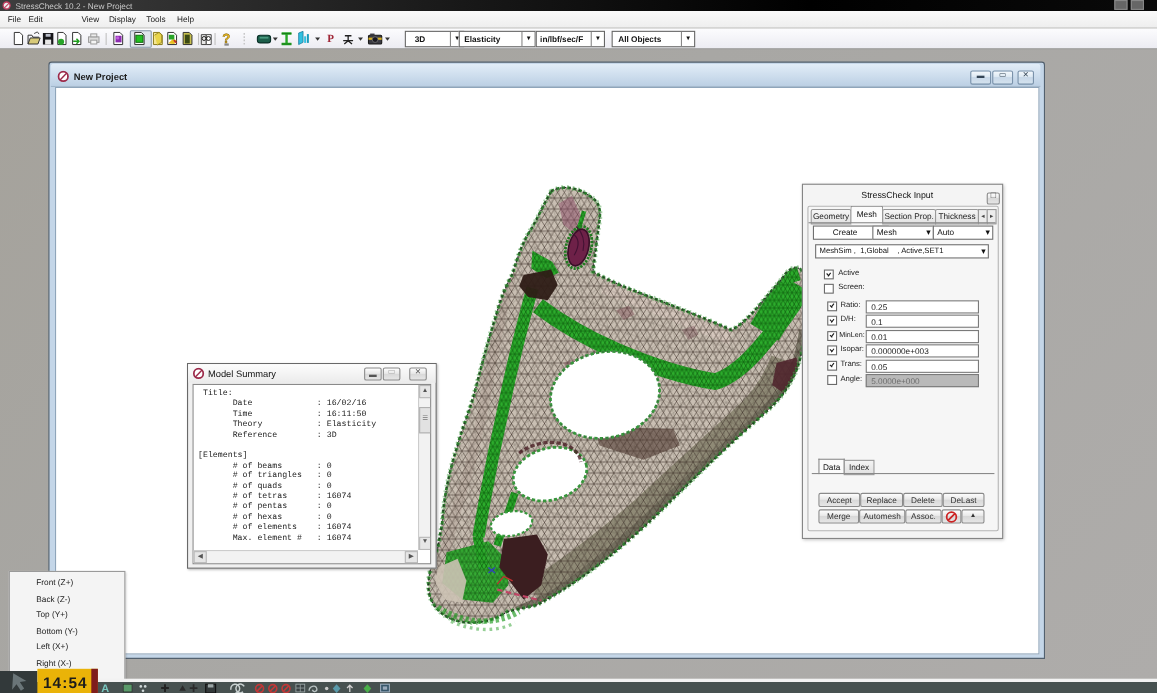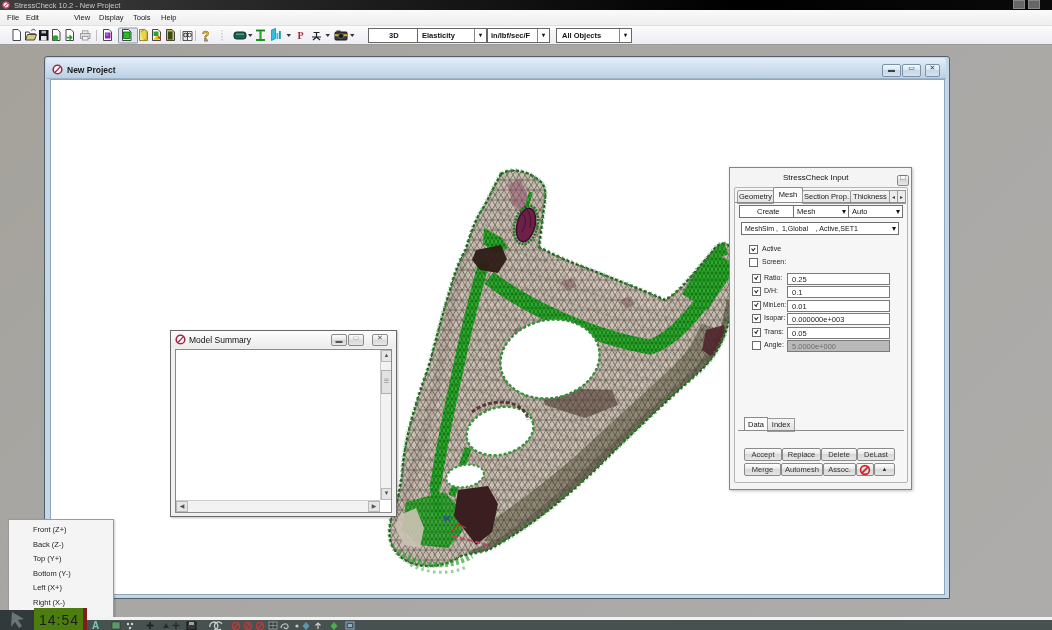--- a/index.html
+++ b/index.html
@@ -103,21 +103,21 @@
 
     <path d="M312 11h9M316.5 11v-4.5M313.5 6.5h6M316.5 11l-3.5 3M316.5 11l3.5 3" stroke="#222" stroke-width="1.2" fill="none"></path>
     <path d="M325.5 8l4.5 0l-2.25 3z" fill="#333"></path>
 
     <rect x="335" y="6" width="12" height="8" rx="1" fill="#3a3a42" stroke="#181818"></rect>
     <rect x="335" y="8.2" width="12" height="2" fill="#d8b020"></rect>
     <circle cx="341" cy="10" r="2.6" fill="#181820" stroke="#777" stroke-width="0.7"></circle>
     <rect x="336.5" y="4.5" width="4" height="1.8" fill="#3a3a42"></rect>
     <path d="M350 8l4.5 0l-2.25 3z" fill="#333"></path>
   </svg>
-  <div class="a" style="left:368px;top:2px;width:44px;height:13px;background:#fff;border:1px solid #666;font-size:7.5px;font-weight:bold;color:#111;padding-left:20px;line-height:13px;">3D<span style="position:absolute;right:0;top:0;width:11px;height:100%;border-left:1px solid #888;text-align:center;font-size:6px;">▾</span></div>
+  <div class="a" style="left:368px;top:2px;width:44px;height:13px;background:#fff;border:1px solid #666;font-size:7.5px;font-weight:bold;color:#111;padding-left:8px;line-height:13px;">3D<span style="position:absolute;right:0;top:0;width:11px;height:100%;border-left:1px solid #888;text-align:center;font-size:6px;">▾</span></div>
   <div class="a" style="left:417px;top:2px;width:64px;height:13px;background:#fff;border:1px solid #666;font-size:7.5px;font-weight:bold;color:#111;padding-left:4px;line-height:13px;">Elasticity<span style="position:absolute;right:0;top:0;width:11px;height:100%;border-left:1px solid #888;text-align:center;font-size:6px;">▾</span></div>
   <div class="a" style="left:487px;top:2px;width:58px;height:13px;background:#fff;border:1px solid #666;font-size:7.5px;font-weight:bold;color:#111;padding-left:3px;line-height:13px;">in/lbf/sec/F<span style="position:absolute;right:0;top:0;width:11px;height:100%;border-left:1px solid #888;text-align:center;font-size:6px;">▾</span></div>
   <div class="a" style="left:556px;top:2px;width:69px;height:13px;background:#fff;border:1px solid #666;font-size:7.5px;font-weight:bold;color:#111;padding-left:5px;line-height:13px;">All Objects<span style="position:absolute;right:0;top:0;width:11px;height:100%;border-left:1px solid #888;text-align:center;font-size:6px;">▾</span></div>
 </div>
 
 <div class="a" style="left:0;top:45px;width:1052px;height:573px;background:linear-gradient(135deg,#a5a29b 0%,#a8a7a4 40%,#aeacaa 100%);"></div>
 
 <div class="a" style="left:44px;top:56px;width:904px;height:541px;background:#c4d6e8;border:1px solid #52606e;border-radius:3px 3px 0 0;">
   <div class="a" style="left:1px;top:1px;width:900px;height:20px;background:linear-gradient(#e2edf8,#bcd0e4);border-radius:3px 3px 0 0;border-bottom:1px solid #9db3c8;">
     <svg class="a" style="left:6px;top:6px;" width="11" height="11">
@@ -209,20 +209,35 @@
     <svg class="a" style="left:4px;top:3px;" width="11" height="11">
         <circle cx="5.5" cy="5.5" r="4.3" fill="#fff" stroke="#9c2a4a" stroke-width="1.6"></circle>
         <line x1="2.6" y1="8.7" x2="8.7" y2="2.4" stroke="#9c2a4a" stroke-width="1.3"></line>
       </svg>
     <div class="a" style="left:18px;top:4px;font-size:8.5px;color:#111;">Model Summary</div>
     <div class="a btn3" style="left:160px;top:3px;width:14px;height:10px;color:#555;"><span style="position:relative;top:1px;font-size:7px;">▬</span></div>
     <div class="a btn3" style="left:177px;top:3px;width:14px;height:10px;color:#aaa;"><span style="position:relative;top:-2px;">▭</span></div>
     <div class="a btn3" style="left:201px;top:3px;width:14px;height:10px;color:#555;"><span style="position:relative;top:-2px;font-size:7px;">✕</span></div>
   </div>
   <div class="a" style="left:4px;top:18px;width:215px;height:162px;background:#fff;border:1px solid #8a8a8a;overflow:hidden;">
+    <pre style="margin:0;position:absolute;left:4px;top:4px;font-family:'Liberation Mono',monospace;font-size:7.5px;line-height:9.4px;color:#1a1a1a;"> Title:
+       Date             : 16/02/16
+       Time             : 16:11:50
+       Theory           : Elasticity
+       Reference        : 3D
+
+[Elements]
+       # of beams       : 0
+       # of triangles   : 0
+       # of quads       : 0
+       # of tetras      : 16074
+       # of pentas      : 0
+       # of hexas       : 0
+       # of elements    : 16074
+       Max. element #   : 16074</pre>
 
     <div class="a" style="right:0;top:0;width:10px;height:150px;background:#f2f2f2;border-left:1px solid #ccc;">
       <div class="a" style="left:0;top:0;width:9px;height:10px;background:#e6e6e6;border:1px solid #b8b8b8;font-size:6px;text-align:center;color:#555;line-height:9px;">▲</div>
       <div class="a" style="left:0;top:20px;width:9px;height:22px;background:#e2e2e2;border:1px solid #b0b0b0;font-size:6px;text-align:center;color:#777;line-height:20px;">☰</div>
       <div class="a" style="left:0;bottom:0;width:9px;height:10px;background:#e6e6e6;border:1px solid #b8b8b8;font-size:6px;text-align:center;color:#555;line-height:9px;">▼</div>
     </div>
 
     <div class="a" style="left:0;bottom:0;width:204px;height:11px;background:#f2f2f2;border-top:1px solid #ccc;">
       <div class="a" style="left:0;top:0;width:10px;height:9px;background:#e6e6e6;border:1px solid #b8b8b8;font-size:6px;text-align:center;color:#555;line-height:8px;">◀</div>
       <div class="a" style="right:0;top:0;width:10px;height:9px;background:#e6e6e6;border:1px solid #b8b8b8;font-size:6px;text-align:center;color:#555;line-height:8px;">▶</div>
@@ -333,15 +348,15 @@
   <rect x="346" y="2" width="8" height="7" fill="#37576a" stroke="#9ab"></rect>
       <rect x="348" y="4" width="4" height="3" fill="#9ab"></rect>
 </svg>
 </div>
 <div class="a" style="left:0;top:610px;width:34px;height:20px;background:#32393a;overflow:hidden;">
   <svg width="34" height="20">
       <path d="M12 2l12 7l-6 1l4 6l-3 2l-4-6l-4 5z" fill="#6a7578"></path>
     </svg>
 </div>
 
-<div class="a" style="left:34px;top:608px;width:49px;height:22px;background:#4d7c0f;border-right:4px solid #7f1d1d;">
+<div class="a" style="left:34px;top:608px;width:49px;height:22px;background:#eab308;border-right:6px solid #7f1d1d;font-weight:bold;">
   <div class="a" style="left:5px;top:4px;font-size:14px;letter-spacing:1px;color:#1c1c1c;">14:54</div>
 </div>
 
 </body></html>

